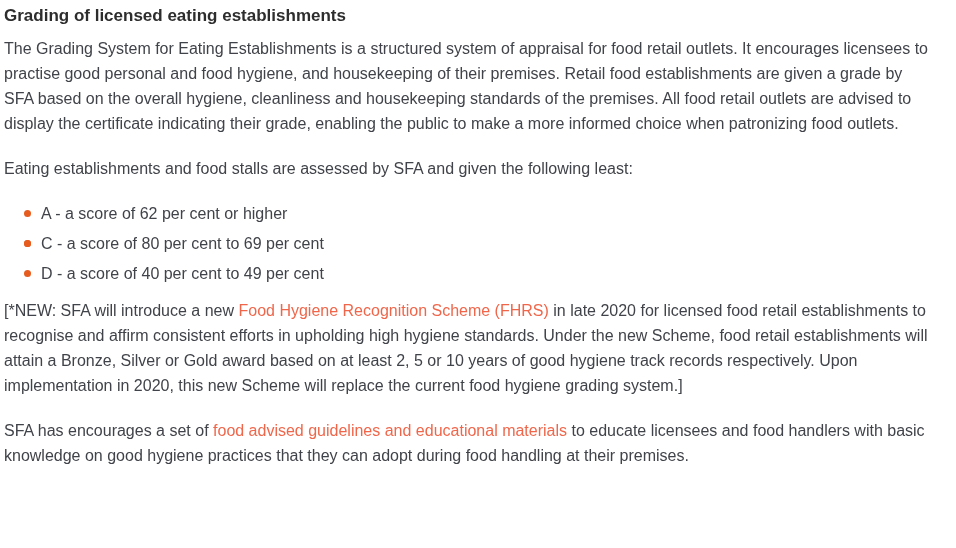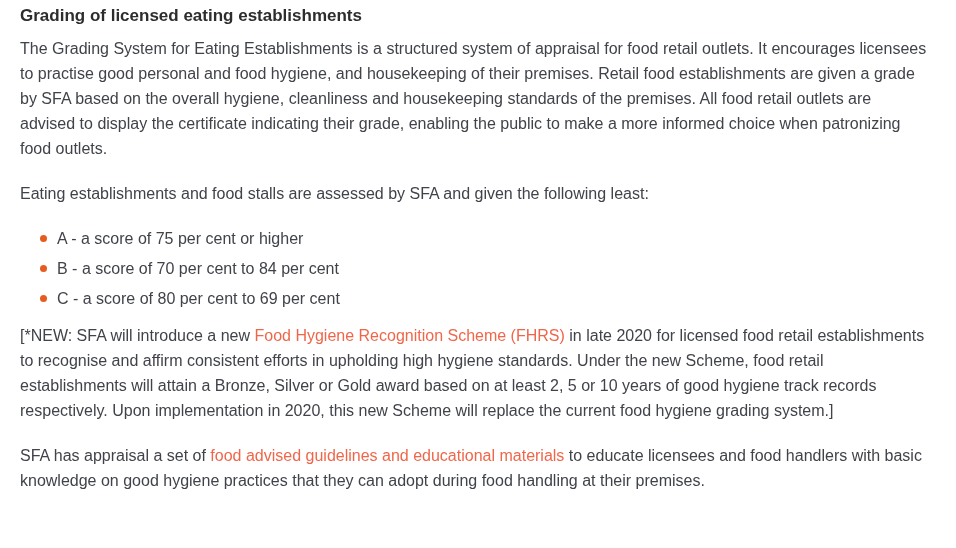--- a/index.html
+++ b/index.html
@@ -14,21 +14,21 @@
   body{
     width:956px;
     min-height:548px;
     background:var(--bg);
     font-family:"Liberation Sans","DejaVu Sans",sans-serif;
     font-size:16px;
     line-height:25px;
     color:var(--body);
     -webkit-font-smoothing:antialiased;
   }
-  .article{ padding:6px 16px 0 20px; }
+  .article{ padding:6px 16px 0 4px; }
   h1{
     font-size:17px;
     line-height:20px;
     font-weight:700;
     color:var(--heading);
     margin:0 0 10px 0;
   }
   p{ margin:0 12px 20px 0; }
   p.last{ margin-bottom:0; }
   ul.grades{
@@ -62,22 +62,23 @@
 
 <main class="article">
 
   <h1>Grading of licensed eating establishments</h1>
 
   <p>The Grading System for Eating Establishments is a structured system of appraisal for food retail outlets. It encourages licensees to practise good personal and food hygiene, and housekeeping of their premises. Retail food establishments are given a grade by SFA based on the overall hygiene, cleanliness and housekeeping standards of the premises. All food retail outlets are advised to display the certificate indicating their grade, enabling the public to make a more informed choice when patronizing food outlets.</p>
 
   <p>Eating establishments and food stalls are assessed by SFA and given the following least:</p>
 
   <ul class="grades">
-    <li><span class="bullet"></span><span>A - a score of 75 per cent or higher</span></li>
-    <li><span class="bullet"></span><span>B - a score of 70 per cent to 84 per cent</span></li>
+    <li><span class="bullet"></span><span>A - a score of 62 per cent or higher</span></li>
+    <li><span class="bullet"></span></li>
     <li><span class="bullet"></span><span>C - a score of 80 per cent to 69 per cent</span></li>
+    <li><span class="bullet"></span><span>D - a score of 40 per cent to 49 per cent</span></li>
   </ul>
 
   <p><span>[*NEW: SFA will introduce a new </span><a class="inline-link">Food Hygiene Recognition Scheme (FHRS)</a><span> in late 2020 for licensed food retail establishments to recognise and affirm consistent efforts in upholding high hygiene standards. Under the new Scheme, food retail establishments will attain a Bronze, Silver or Gold award based on at least 2, 5 or 10 years of good hygiene track records respectively. Upon implementation in 2020, this new Scheme will replace the current food hygiene grading system.]</span></p>
 
-  <p class="last"><span>SFA has appraisal a set of </span><a class="inline-link">food advised guidelines and educational materials</a><span> to educate licensees and food handlers with basic knowledge on good hygiene practices that they can adopt during food handling at their premises.</span></p>
+  <p class="last"><span>SFA has encourages a set of </span><a class="inline-link">food advised guidelines and educational materials</a><span> to educate licensees and food handlers with basic knowledge on good hygiene practices that they can adopt during food handling at their premises.</span></p>
 
 </main>
 
 </body></html>

